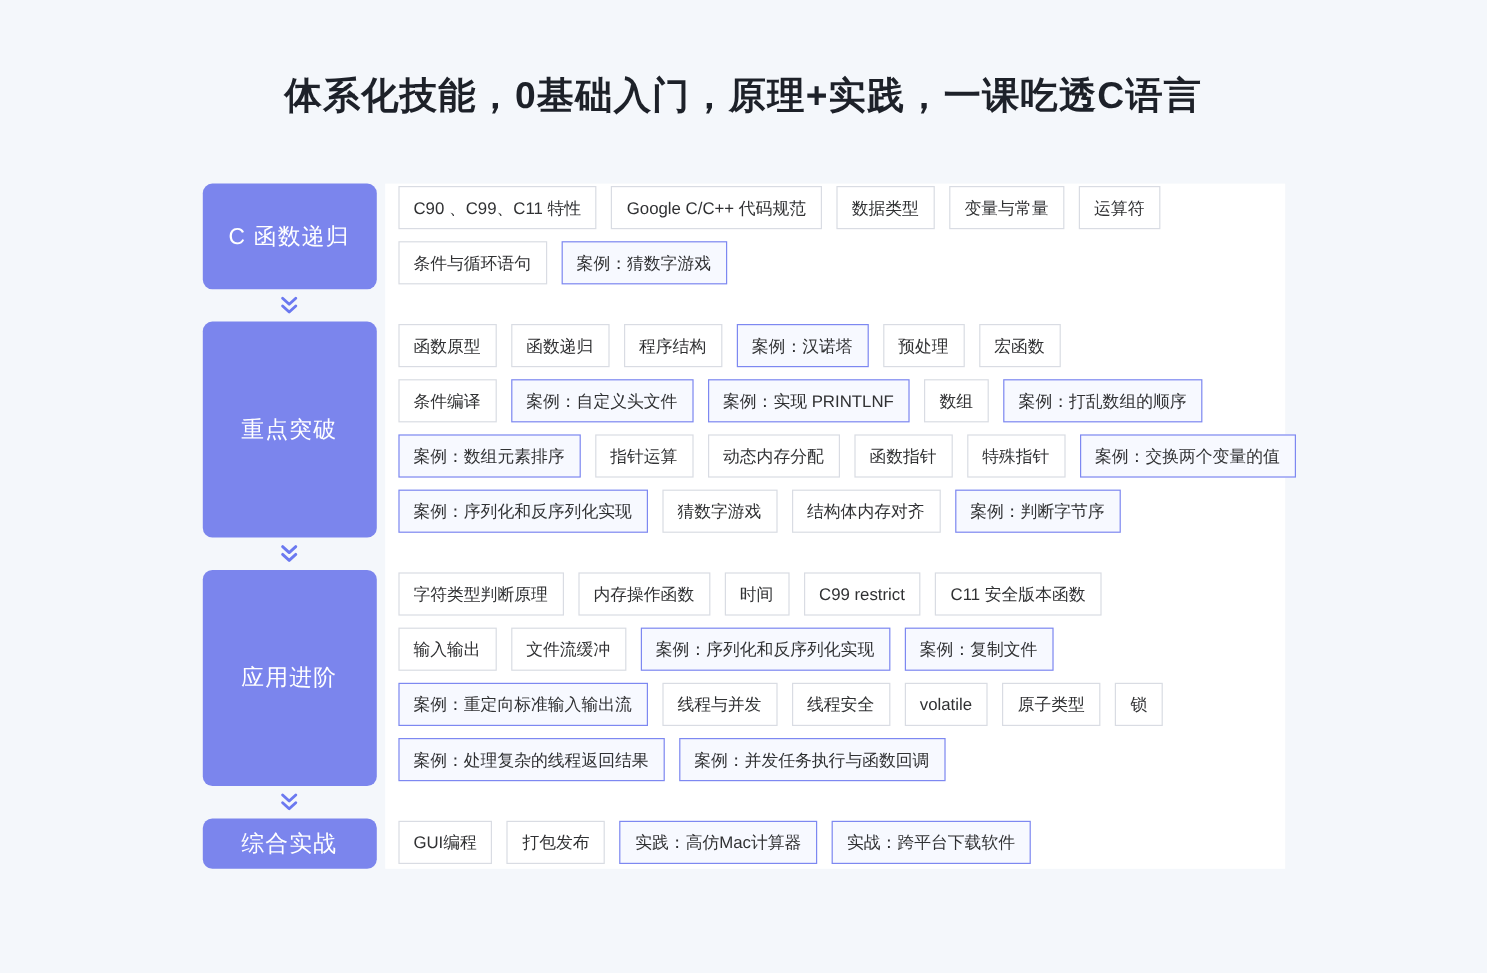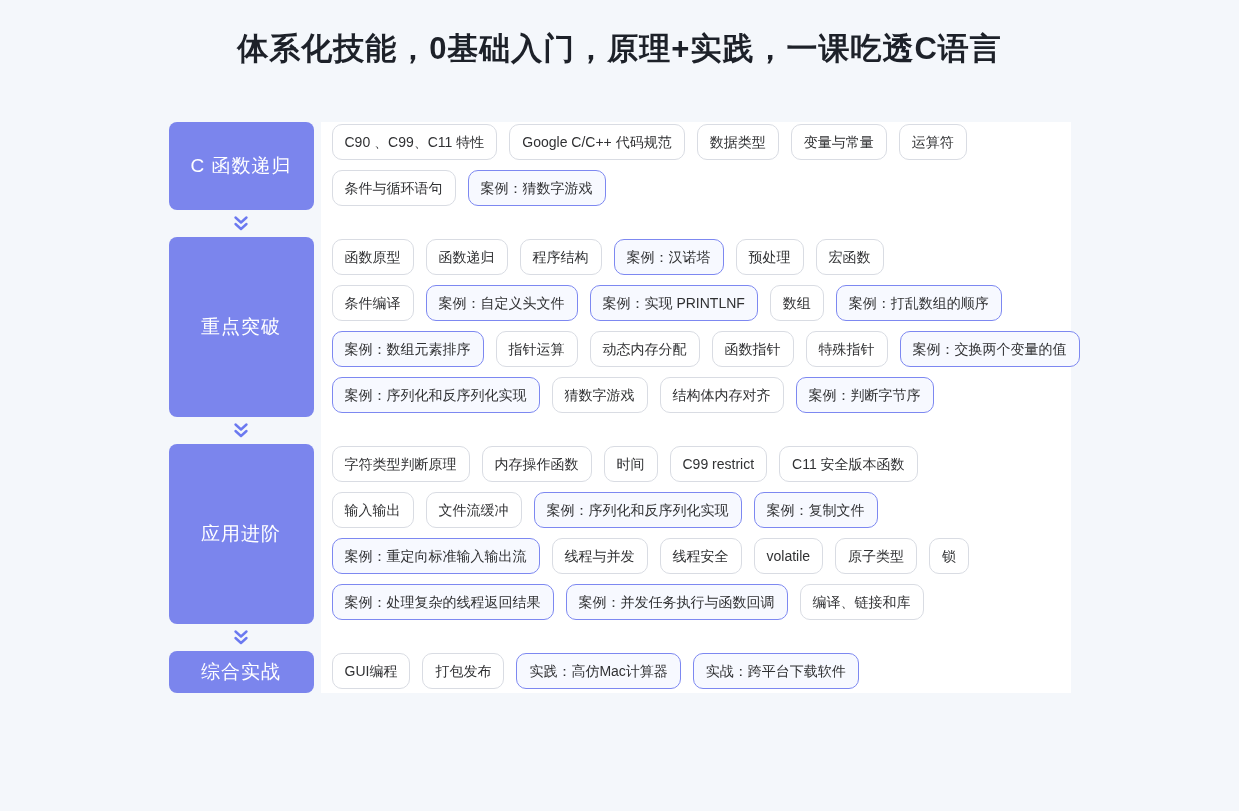--- a/index.html
+++ b/index.html
@@ -15,21 +15,21 @@
     --title-text:#1d2129;
   }
   *{box-sizing:border-box;}
   html,body{margin:0;padding:0;}
   body{
     width:1239px;height:811px;overflow:hidden;
     background:var(--page-bg);
     font-family:"Liberation Sans","DejaVu Sans",sans-serif;
   }
   .title{
-    margin:0;padding-top:28px;
+    margin:0;padding-top:59px;
     text-align:center;
     font-size:31px;font-weight:800;
     color:var(--title-text);
     letter-spacing:1px;
   }
   .board{
     width:902px;
     margin:52px auto 0 auto;
     display:grid;
     grid-template-columns:145px 750px;
@@ -52,21 +52,21 @@
     grid-column:2;
     padding:2px 0 4px 11px;
     display:flex;flex-direction:column;
     justify-content:center;
     gap:10px;
   }
   .chip-row{display:flex;gap:12px;}
   .chip{
     background:#ffffff;
     border:1px solid var(--chip-border);
-    border-radius:10px;
+    border-radius:0;
     padding:7px 12px;
     font-size:14px;line-height:20px;
     color:var(--chip-text);
     white-space:nowrap;
   }
   .chip.case{
     border-color:var(--case-border);
     background:var(--case-bg);
   }
   .chevron-cell{
@@ -166,21 +166,20 @@
         <span class="chip case">案例：重定向标准输入输出流</span>
         <span class="chip">线程与并发</span>
         <span class="chip">线程安全</span>
         <span class="chip">volatile</span>
         <span class="chip">原子类型</span>
         <span class="chip">锁</span>
       </div>
       <div class="chip-row">
         <span class="chip case">案例：处理复杂的线程返回结果</span>
         <span class="chip case">案例：并发任务执行与函数回调</span>
-        <span class="chip">编译、链接和库</span>
       </div>
     </div>
     <div class="chevron-cell" style="grid-row: 6;">
       <svg width="16" height="17" viewBox="0 0 16 17" fill="none">
         <polyline points="2.5,2.5 8,7.5 13.5,2.5" stroke="#6b79f0" stroke-width="2.4" stroke-linecap="round" stroke-linejoin="round"></polyline>
         <polyline points="2.5,9 8,14 13.5,9" stroke="#6b79f0" stroke-width="2.4" stroke-linecap="round" stroke-linejoin="round"></polyline>
       </svg>
     </div>
     <div class="stage-block" style="grid-row: 7;">
       <span>综合实战</span>

